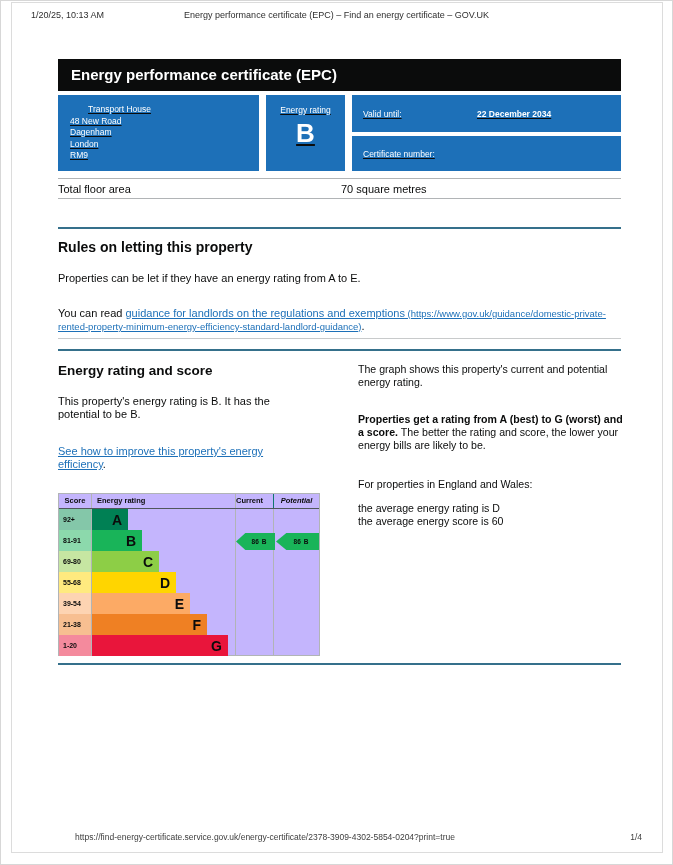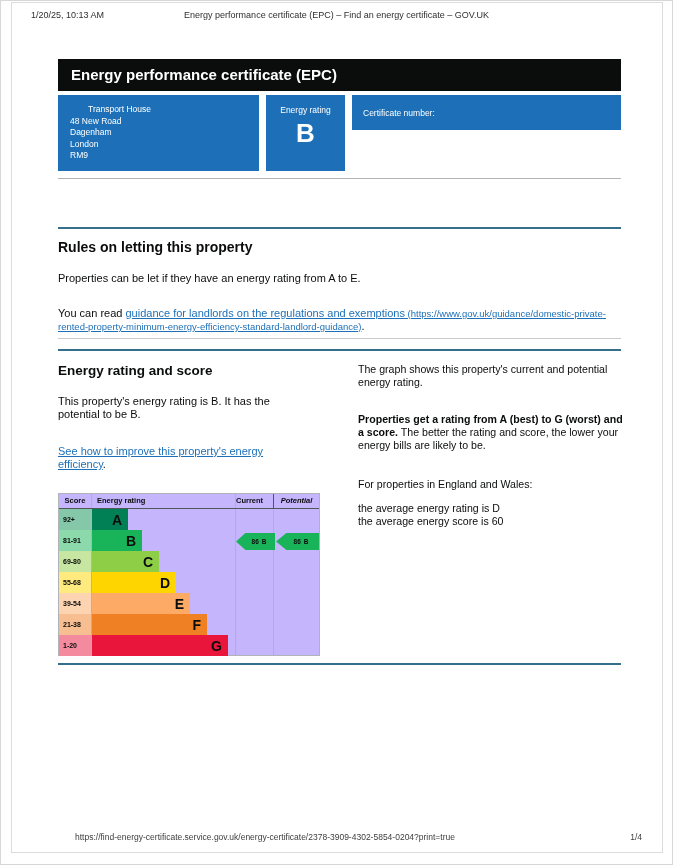--- a/index.html
+++ b/index.html
@@ -7,21 +7,21 @@
   body { border:1px solid #d7d7d7; }
   .frame { position:absolute; left:10px; top:1px; width:652px; height:851px; border:1px solid #dcdcdc; pointer-events:none; }
 
   
   .print-header { position:absolute; top:9px; left:30px; right:30px; font-size:9px; color:#2f2f2f; text-align:center; }
   .print-header .ts { position:absolute; left:0; top:0; }
   .print-footer { position:absolute; top:831px; left:30px; right:30px; font-size:8.5px; color:#3d3d3d; display:flex; justify-content:space-between;padding-left:44px; }
 
   
   .banner { position:absolute; left:57px; top:58px; width:563px; height:32px; background:#0b0c0c; color:#fff; font-size:15px; font-weight:bold; line-height:32px; padding-left:13px; }
-  .summary { position:absolute; left:57px; top:94px; width:616px; height:76px; display:flex; }
+  .summary { position:absolute; left:57px; top:94px; width:616px; height:76px; display:flex;text-decoration:underline; }
   .addr-box { width:201px; height:76px; background:#1d70b8; color:#fff; font-size:8.5px; line-height:11.5px; padding:9px 6px 0 12px; margin-right:7px; }
   .addr-line.first { padding-left:18px; }
   .rating-box { width:79px; height:76px; background:#1d70b8; color:#fff; text-align:center; margin-right:7px; }
   .rating-box .lbl { font-size:8.5px; margin-top:10px; }
   .rating-box .big { font-size:26px; font-weight:bold; margin-top:3px; }
   .right-stack { width:269px; display:flex; flex-direction:column; }
   .blue-row { background:#1d70b8; color:#fff; font-size:8.5px; display:flex; align-items:center; padding-left:11px; }
   .blue-row.top { height:37px; margin-bottom:4px; }
   .blue-row.bottom { height:35px; }
   .blue-row .lbl { width:114px; }
@@ -89,28 +89,36 @@
     <div class="addr-line">48 New Road</div>
     <div class="addr-line">Dagenham</div>
     <div class="addr-line">London</div>
     <div class="addr-line">RM9</div>
   </div>
   <div class="rating-box">
     <div class="lbl">Energy rating</div>
     <div class="big">B</div>
   </div>
   <div class="right-stack">
+    <div class="blue-row top">
+      <span class="lbl">Valid until:</span>
+      <span class="val">22 December 2034</span>
+    </div>
     <div class="blue-row bottom">
       <span class="lbl">Certificate number:</span>
       <span class="val"></span>
     </div>
   </div>
 </div>
 
 <div class="facts">
+  <div class="row">
+    <span class="lbl">Total floor area</span>
+    <span class="val">70 square metres</span>
+  </div>
 </div>
 
 <div class="hr-teal" style="top:226px;"></div>
 
 <div class="h-rules">Rules on letting this property</div>
 <div class="p rules-p1">Properties can be let if they have an energy rating from A to E.</div>
 <div class="p rules-p2"><span>You can read </span><span class="link">guidance for landlords on the regulations and exemptions</span><span class="link link-url"> (https://www.gov.uk/guidance/domestic-private-rented-property-minimum-energy-efficiency-standard-landlord-guidance)</span><span>.</span></div>
 
 <div class="hr-grey" style="top:337px;"></div>
 <div class="hr-teal" style="top:348px;"></div>

